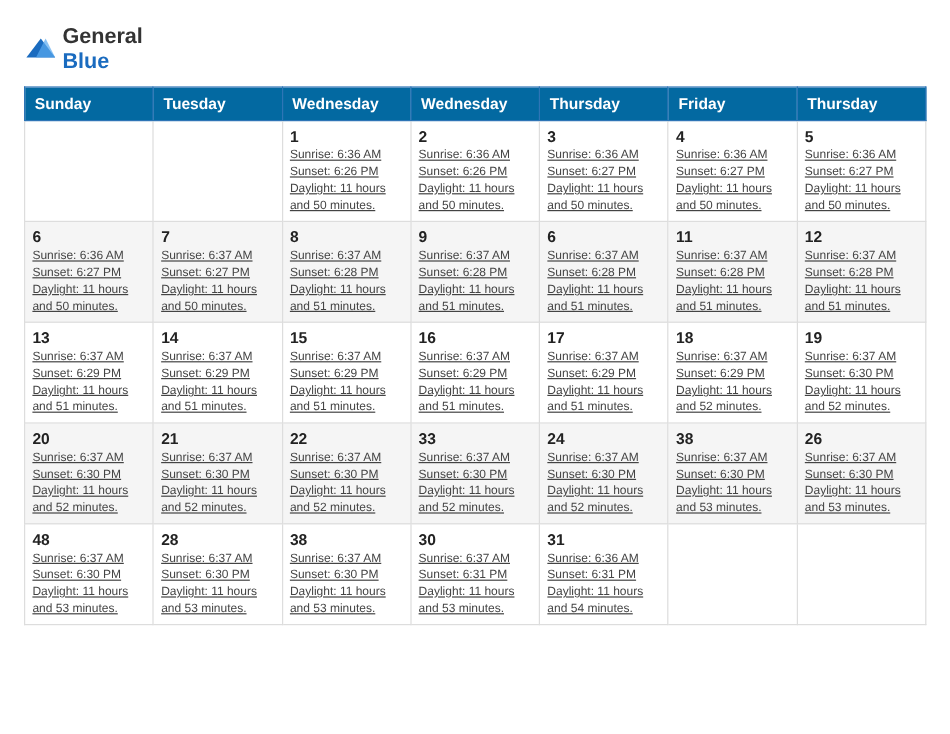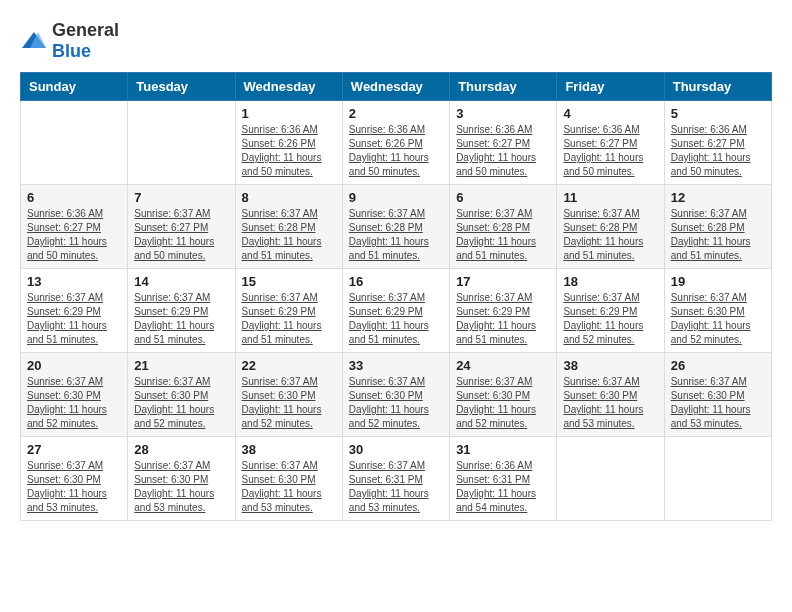--- a/index.html
+++ b/index.html
@@ -278,21 +278,21 @@
         </td>
         <td>
           <span class="day-number">26</span>
           <div class="day-info" style="white-space: pre-line;">Sunrise: 6:37 AM
 Sunset: 6:30 PM
 Daylight: 11 hours and 53 minutes.</div>
         </td>
       </tr>
       <tr>
         <td>
-          <span class="day-number">27</span>
+          <span class="day-number">48</span>
           <div class="day-info" style="white-space: pre-line;">Sunrise: 6:37 AM
 Sunset: 6:30 PM
 Daylight: 11 hours and 53 minutes.</div>
         </td>
         <td>
           <span class="day-number">28</span>
           <div class="day-info" style="white-space: pre-line;">Sunrise: 6:37 AM
 Sunset: 6:30 PM
 Daylight: 11 hours and 53 minutes.</div>
         </td>

